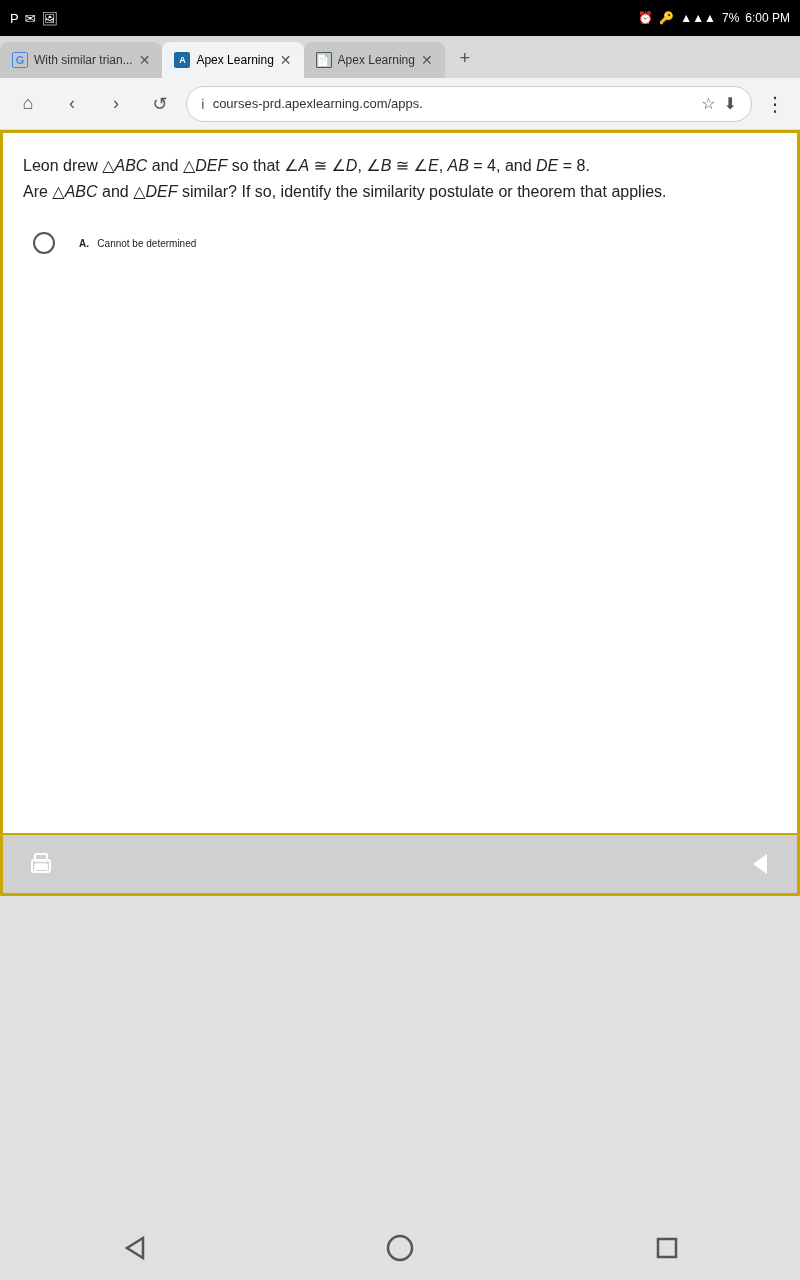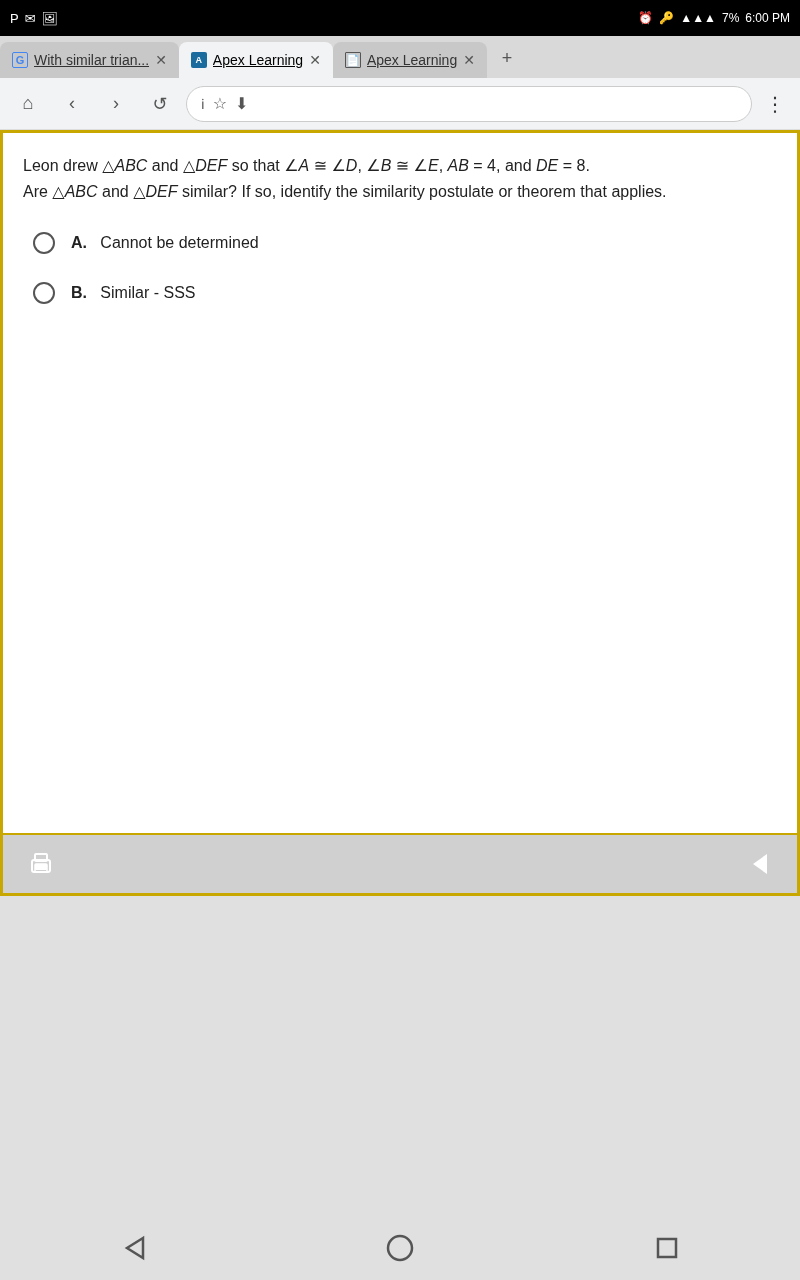--- a/index.html
+++ b/index.html
@@ -70,26 +70,25 @@
       margin-left: auto;
     }
     .tab-icon {
       width: 16px;
       height: 16px;
       display: inline-flex;
       align-items: center;
       justify-content: center;
     }
     .tab-label {
-      font-size: 14px;
+      font-size: 12px;
       white-space: nowrap;
       overflow: hidden;
       text-overflow: ellipsis;
       max-width: 120px;
-      text-decoration: underline;
     }
     .new-tab-btn {
       width: 36px;
       display: flex;
       align-items: center;
       justify-content: center;
       font-size: 18px;
       color: #555;
       cursor: pointer;
       background: transparent;
@@ -201,22 +200,23 @@
     .radio-circle {
       width: 22px;
       height: 22px;
       border-radius: 50%;
       border: 2px solid #555;
       background: #fff;
       flex-shrink: 0;
     }
 
     .option-label {
-      font-size: 16px;
+      font-size: 10px;
       color: #222;
+      margin-left: 8px;
     }
 
     .option-letter {
       font-weight: bold;
     }
 
     
     .bottom-toolbar {
       height: 60px;
       background: #d0d0d0;
@@ -363,20 +363,21 @@
   <button class="new-tab-btn">+</button>
 </div>
 
 <div class="nav-bar">
   <button class="nav-btn">⌂</button>
   <button class="nav-btn">‹</button>
   <button class="nav-btn">›</button>
   <button class="nav-btn">↺</button>
   <div class="address-bar">
     <span class="address-info-icon">ℹ</span>
+    <span class="address-text">courses-prd.apexlearning.com/apps.</span>
     <span class="address-star">☆</span>
     <span class="address-download">⬇</span>
   </div>
   <div class="nav-more-btn">⋮</div>
 </div>
 
 <div class="content-area">
 
   <div class="question-container">
 
@@ -388,27 +389,20 @@
     <div class="answer-options">
 
       <div class="answer-option">
         <div class="radio-circle"></div>
         <span class="option-label">
           <span class="option-letter">A.</span>
           &nbsp;&nbsp;<span>Cannot be determined</span>
         </span>
       </div>
 
-      <div class="answer-option">
-        <div class="radio-circle"></div>
-        <span class="option-label">
-          <span class="option-letter">B.</span>
-          &nbsp;&nbsp;<span>Similar - SSS</span>
-        </span>
-      </div>
 
 
 
     </div>
   </div>
 
   <div class="bottom-toolbar">
     <div class="toolbar-print-btn">
       <svg width="28" height="28" viewBox="0 0 28 28" fill="none">
         <rect x="5" y="10" width="18" height="12" rx="2" stroke="white" stroke-width="2" fill="none"></rect>

